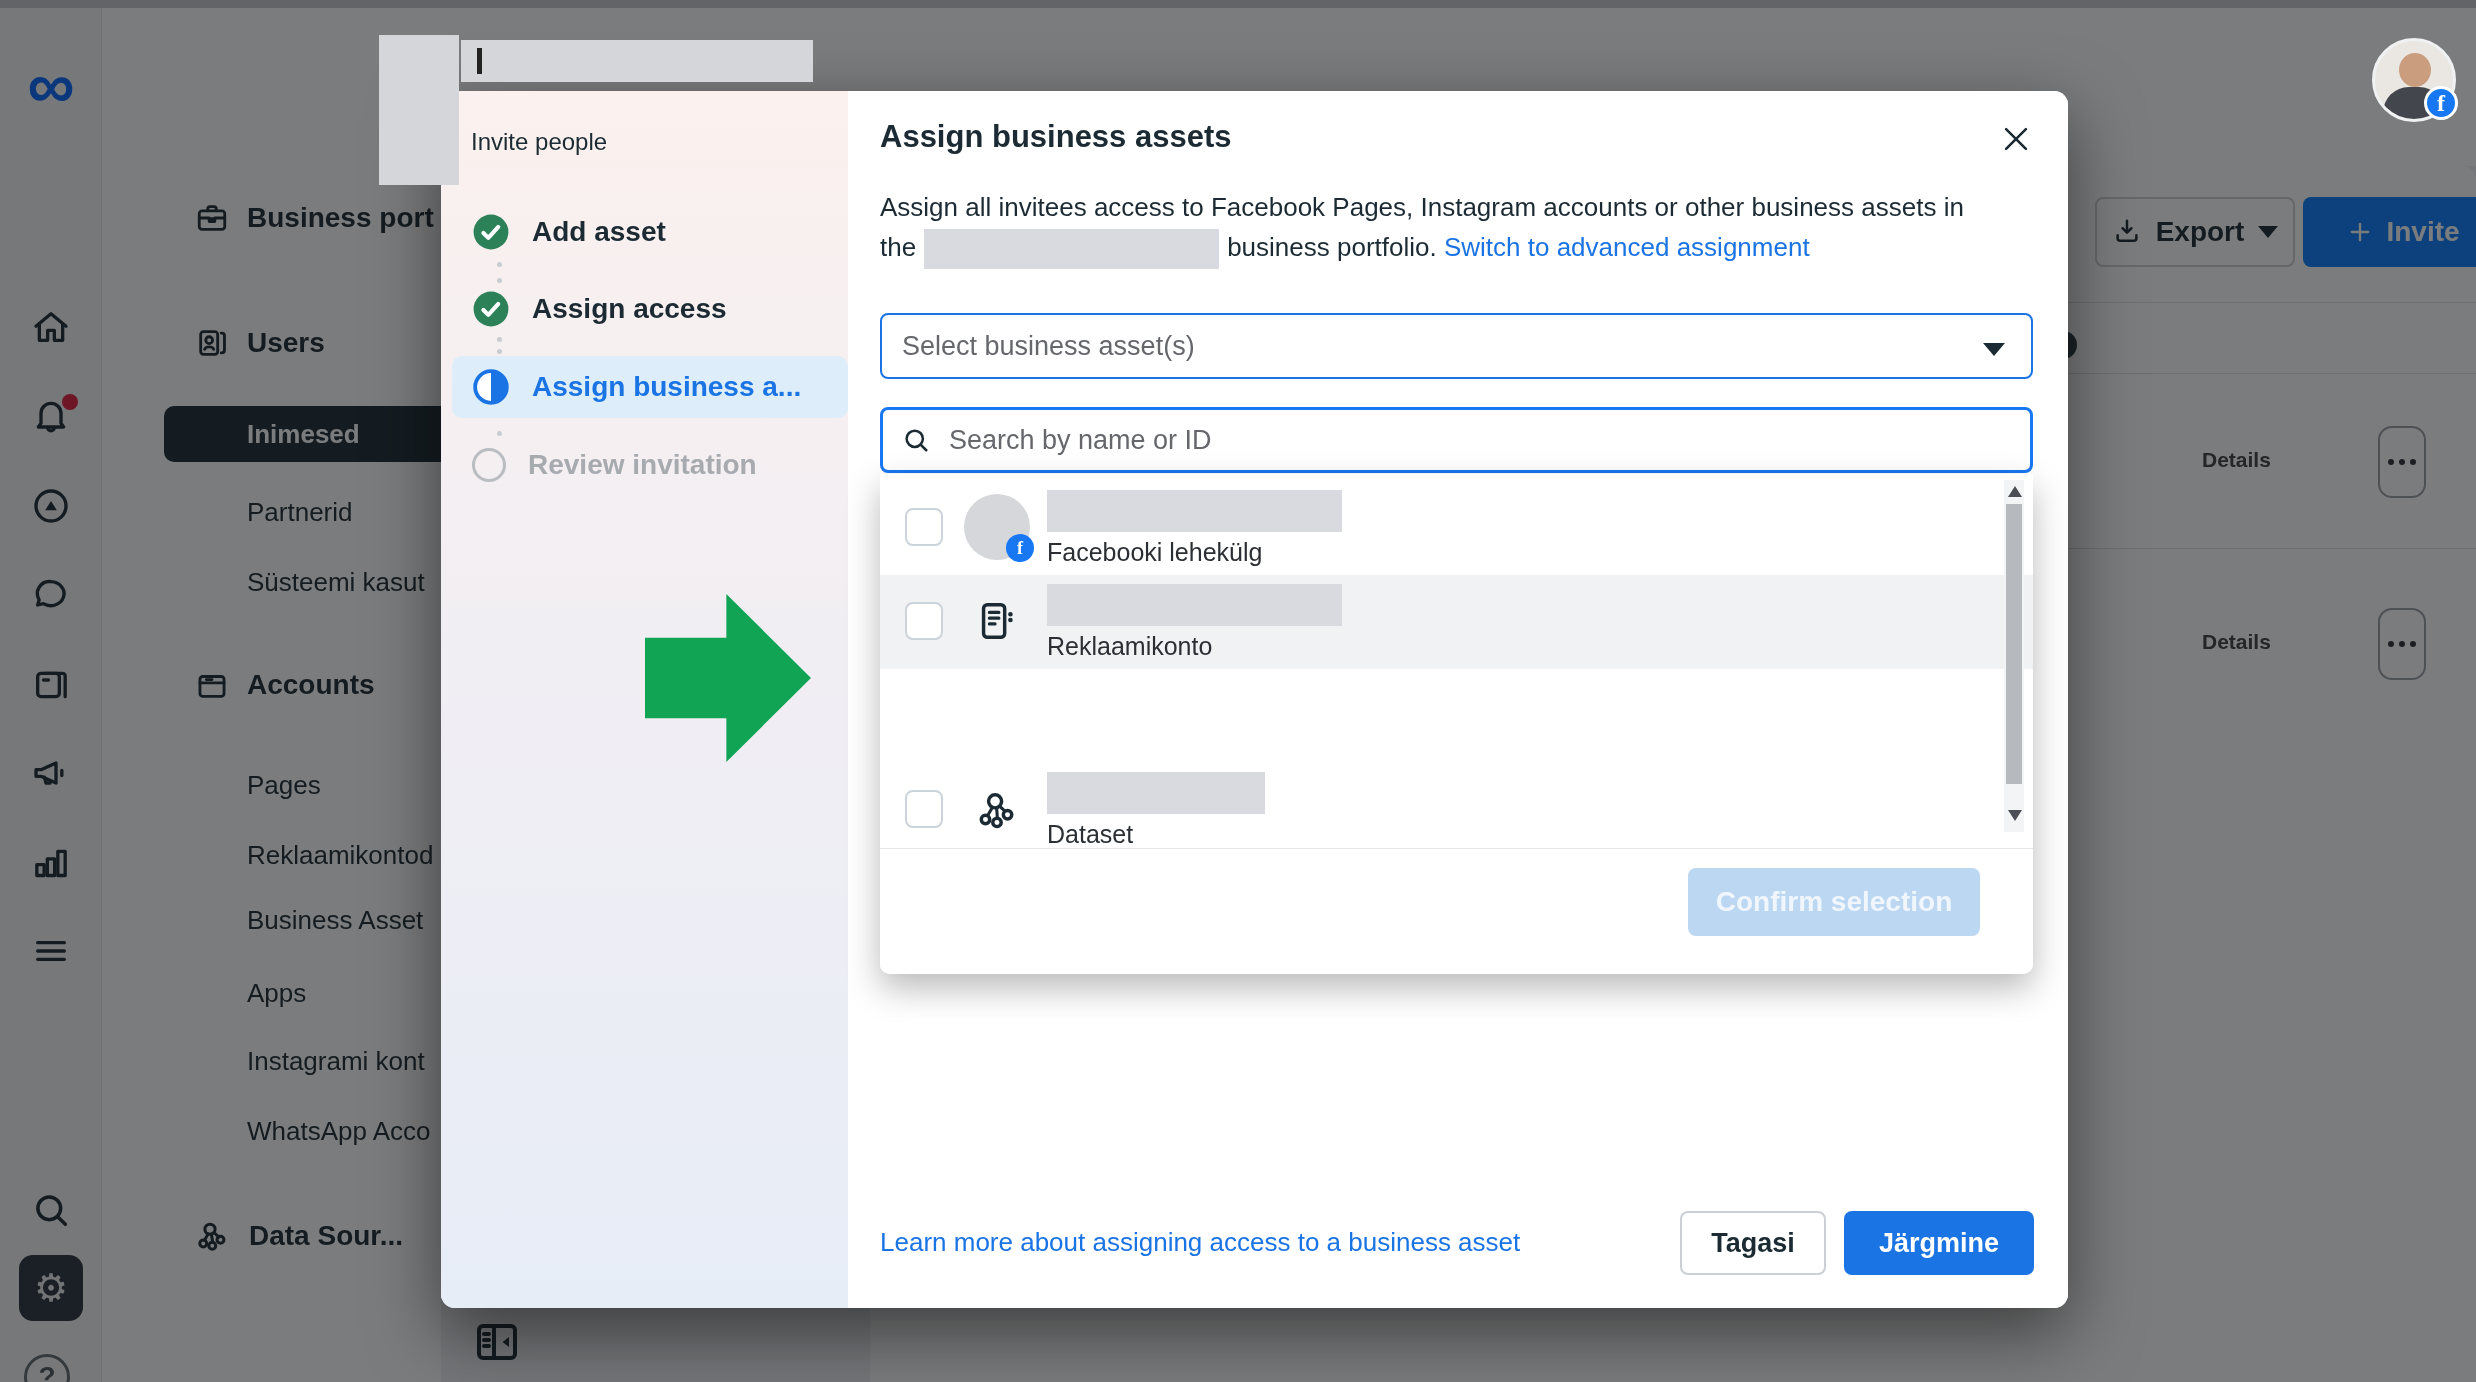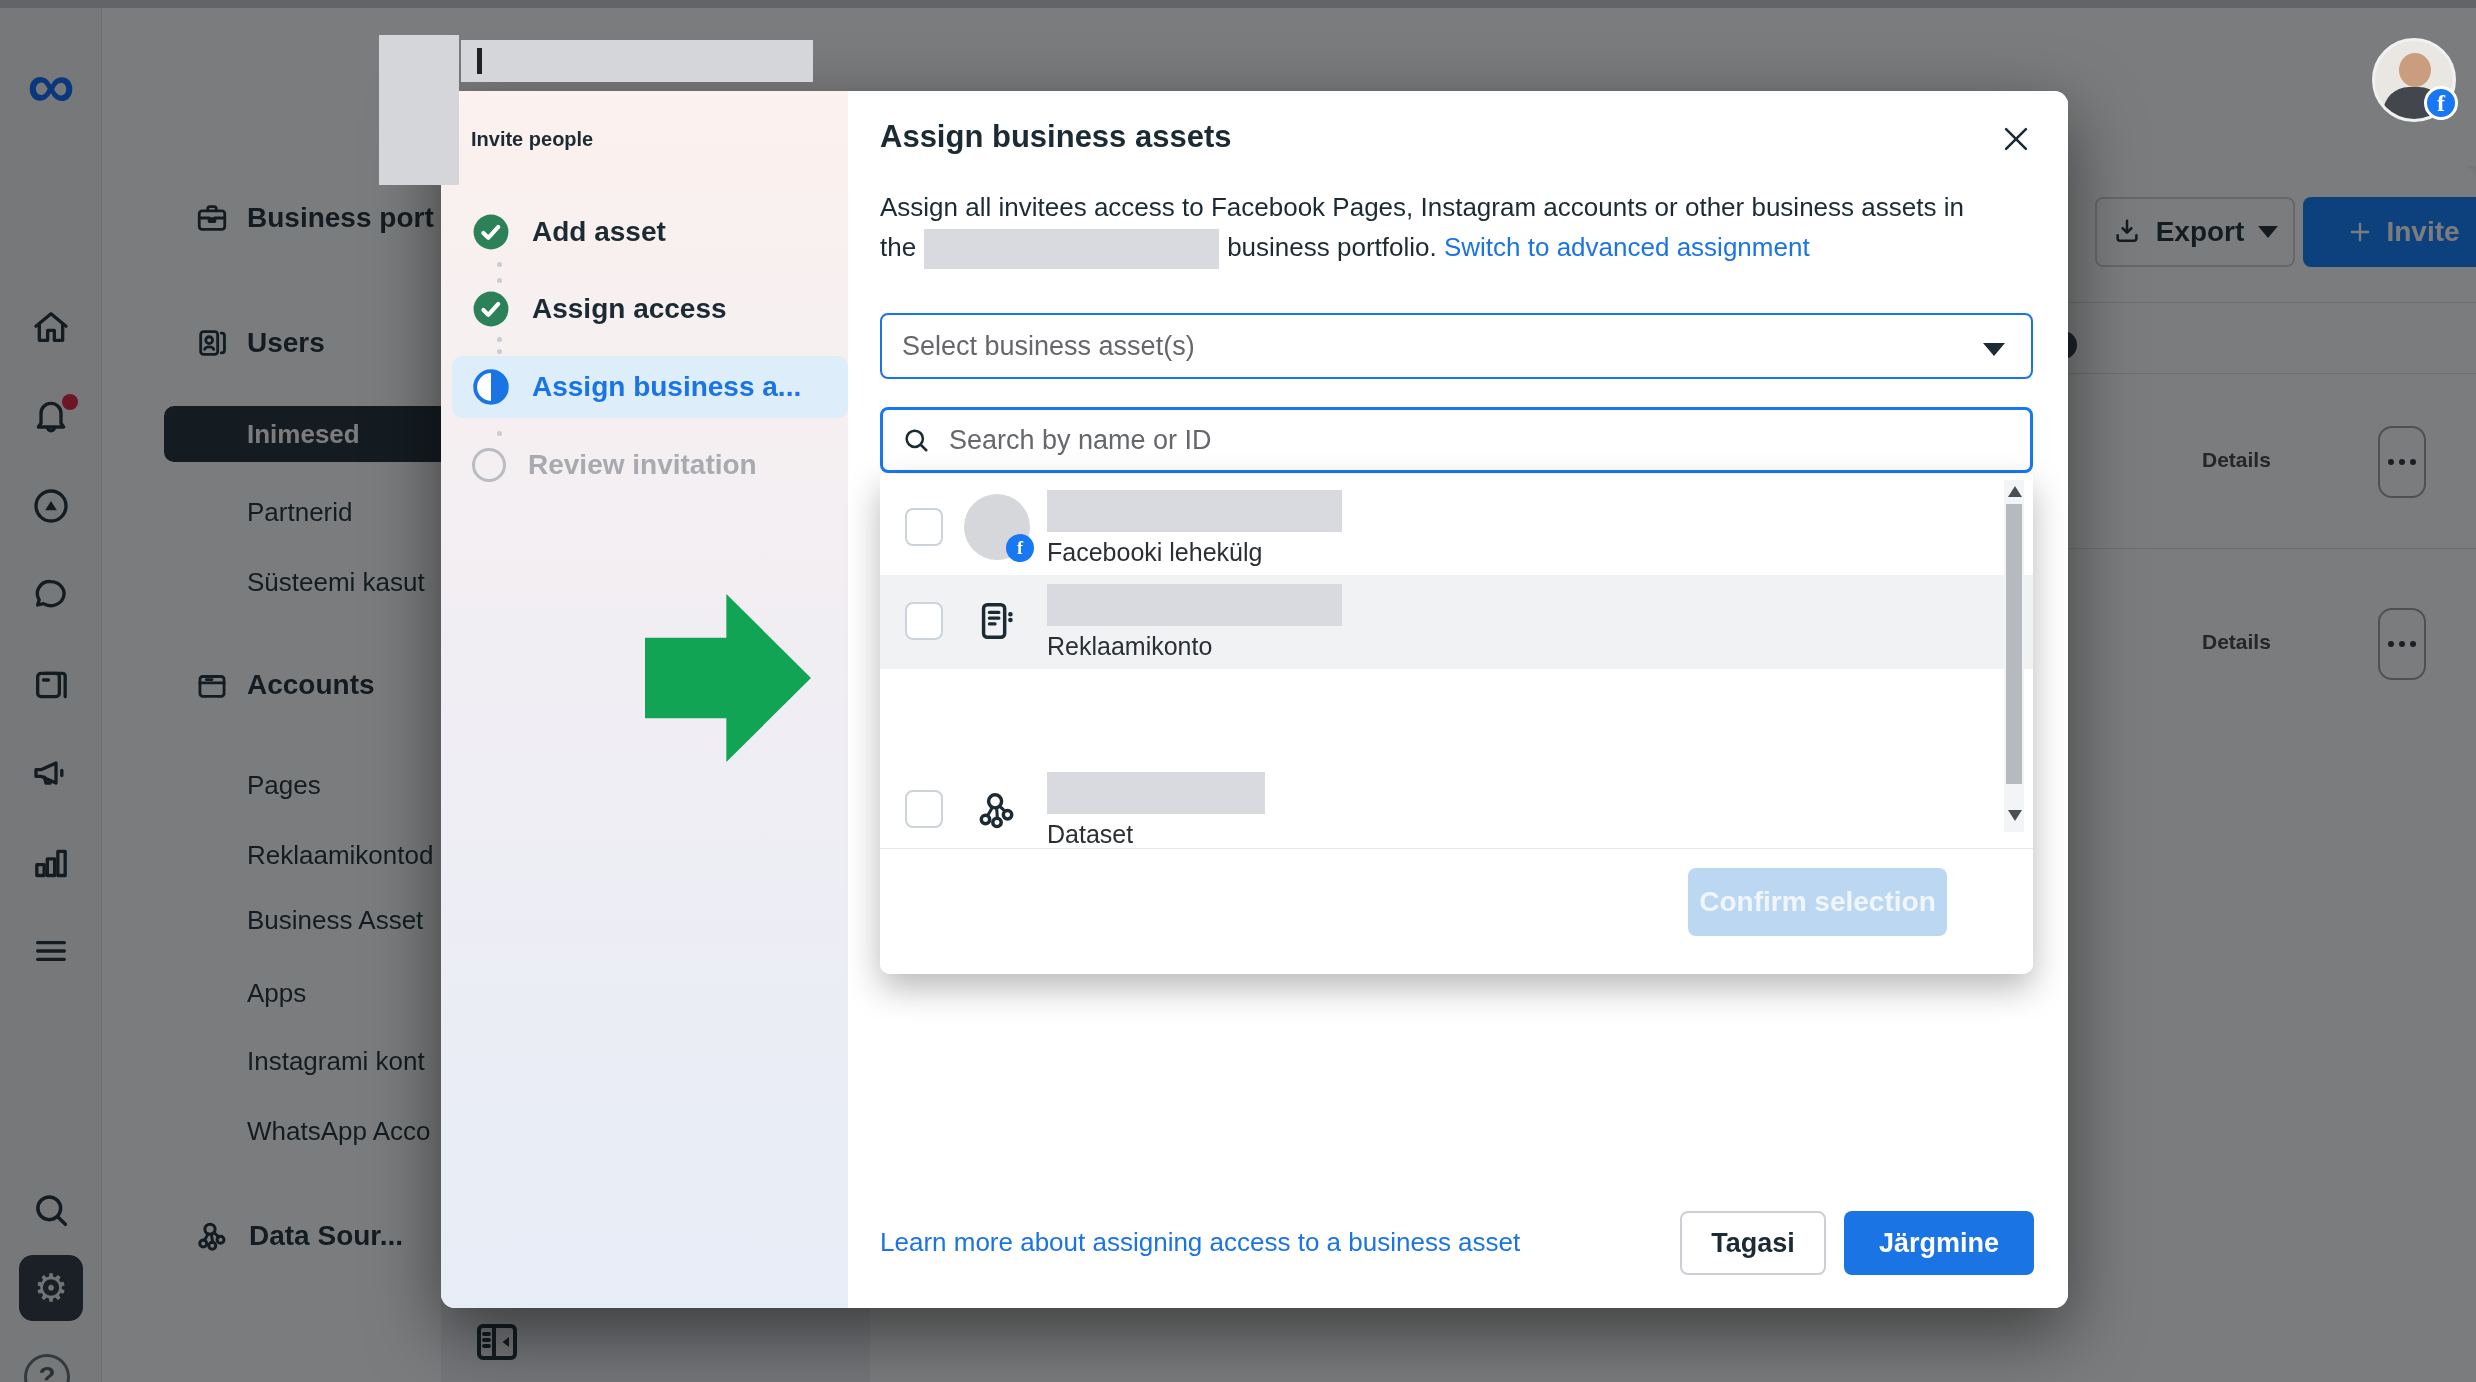--- a/index.html
+++ b/index.html
@@ -44,21 +44,21 @@
   .redact{background:#d4d6d9;z-index:20}
   #avatar{left:2372px;top:38px;width:84px;height:84px;border-radius:50%;background:#eae7e2;border:3px solid #f0f1f3;z-index:20;overflow:hidden}
   #avatar .head{position:absolute;left:24px;top:12px;width:32px;height:34px;background:#c99d7e;border-radius:50%}
   #avatar .body{position:absolute;left:8px;top:46px;width:62px;height:40px;background:#43464c;border-radius:26px 26px 0 0}
   .fb-badge{border-radius:50%;background:#1877f2;color:#fff;display:flex;align-items:center;justify-content:center;font-weight:bold;font-family:"Liberation Serif",serif}
   #avatar-badge{left:2424px;top:86px;width:34px;height:34px;border:3px solid #fff;z-index:21;font-size:24px}
   
   #modal{left:441px;top:91px;width:1627px;height:1217px;border-radius:14px;z-index:10;display:flex;
          box-shadow:0 24px 70px rgba(0,0,0,.5);overflow:hidden;background:#fff}
   #wizard{position:relative;width:407px;background:linear-gradient(180deg,#fbf1ee 0%,#f1eef3 45%,#e7edf7 100%);flex:none}
-  #wizard-title{left:30px;top:37px;font-size:20px;font-weight:bold}
+  #wizard-title{left:30px;top:37px;font-size:24px;font-weight:normal}
   .step{position:absolute;left:31px;display:flex;align-items:center;gap:22px;height:44px}
   .step .lbl{font-size:28px;font-weight:bold;white-space:nowrap}
   .step-done-ic{width:38px;height:38px;flex:none}
   .step-dot{position:absolute;left:56px;width:5px;height:5px;background:#c9ccd1;border-radius:50%}
   #step-pill{left:11px;top:265px;width:396px;height:62px;background:#ddeefa;border-radius:10px}
   .half-ic{width:38px;height:38px;flex:none}
   .circle-ic{width:34px;height:34px;border:3px solid #b9bcc1;border-radius:50%;flex:none;background:transparent}
   
   #dialog{position:relative;flex:1;background:#fff}
   #dlg-title{left:32px;top:28px;font-size:31px;font-weight:bold}
@@ -89,21 +89,21 @@
   .mini-badge{position:absolute;width:28px;height:28px;border-radius:50%}
   .ig-badge{background:radial-gradient(circle at 30% 110%,#fdc468 10%,#df4996 55%,#8a3ab9 95%);display:flex;align-items:center;justify-content:center}
   
   #sb-track{position:absolute;left:1124px;top:6px;width:20px;height:352px;background:#f3f4f5}
   #sb-thumb{position:absolute;left:1126px;top:30px;width:16px;height:280px;background:#b6b9be}
   .sb-arrow{position:absolute;left:1128px;width:0;height:0;border-left:7px solid transparent;border-right:7px solid transparent}
   #sb-up{top:12px;border-bottom:11px solid #4b4f55}
   #sb-down{top:336px;border-top:11px solid #4b4f55}
   
   #panel-footer{position:absolute;left:0;top:374px;width:1153px;height:126px;border-top:1px solid #e5e7ea;border-radius:0 0 10px 10px;background:#fff}
-  #confirm-btn{position:absolute;left:808px;top:19px;width:259px;height:68px;background:#bcd7f2;border:none;border-radius:8px;
+  #confirm-btn{position:absolute;left:808px;top:19px;width:292px;height:68px;background:#bcd7f2;border:none;border-radius:8px;
                color:#f0f6fc;font-size:28px;font-weight:bold;font-family:inherit}
   
   #learn-link{left:32px;top:1136px;font-size:26px;color:#1b74e4;cursor:pointer}
   #back-btn{left:832px;top:1120px;width:146px;height:64px;background:#fff;border:2px solid #ccd0d5;border-radius:8px;
             font-size:27px;font-weight:bold;color:#1c2b33;font-family:inherit}
   #next-btn{left:996px;top:1120px;width:190px;height:64px;background:#1b74e4;border:none;border-radius:8px;
             font-size:27px;font-weight:bold;color:#fff;font-family:inherit}
   
   #green-arrow{left:645px;top:594px;width:166px;height:168px;background:#12a455;z-index:30;
                clip-path:polygon(0% 26%,49% 26%,49% 0%,100% 50%,49% 100%,49% 74%,0% 74%)}

